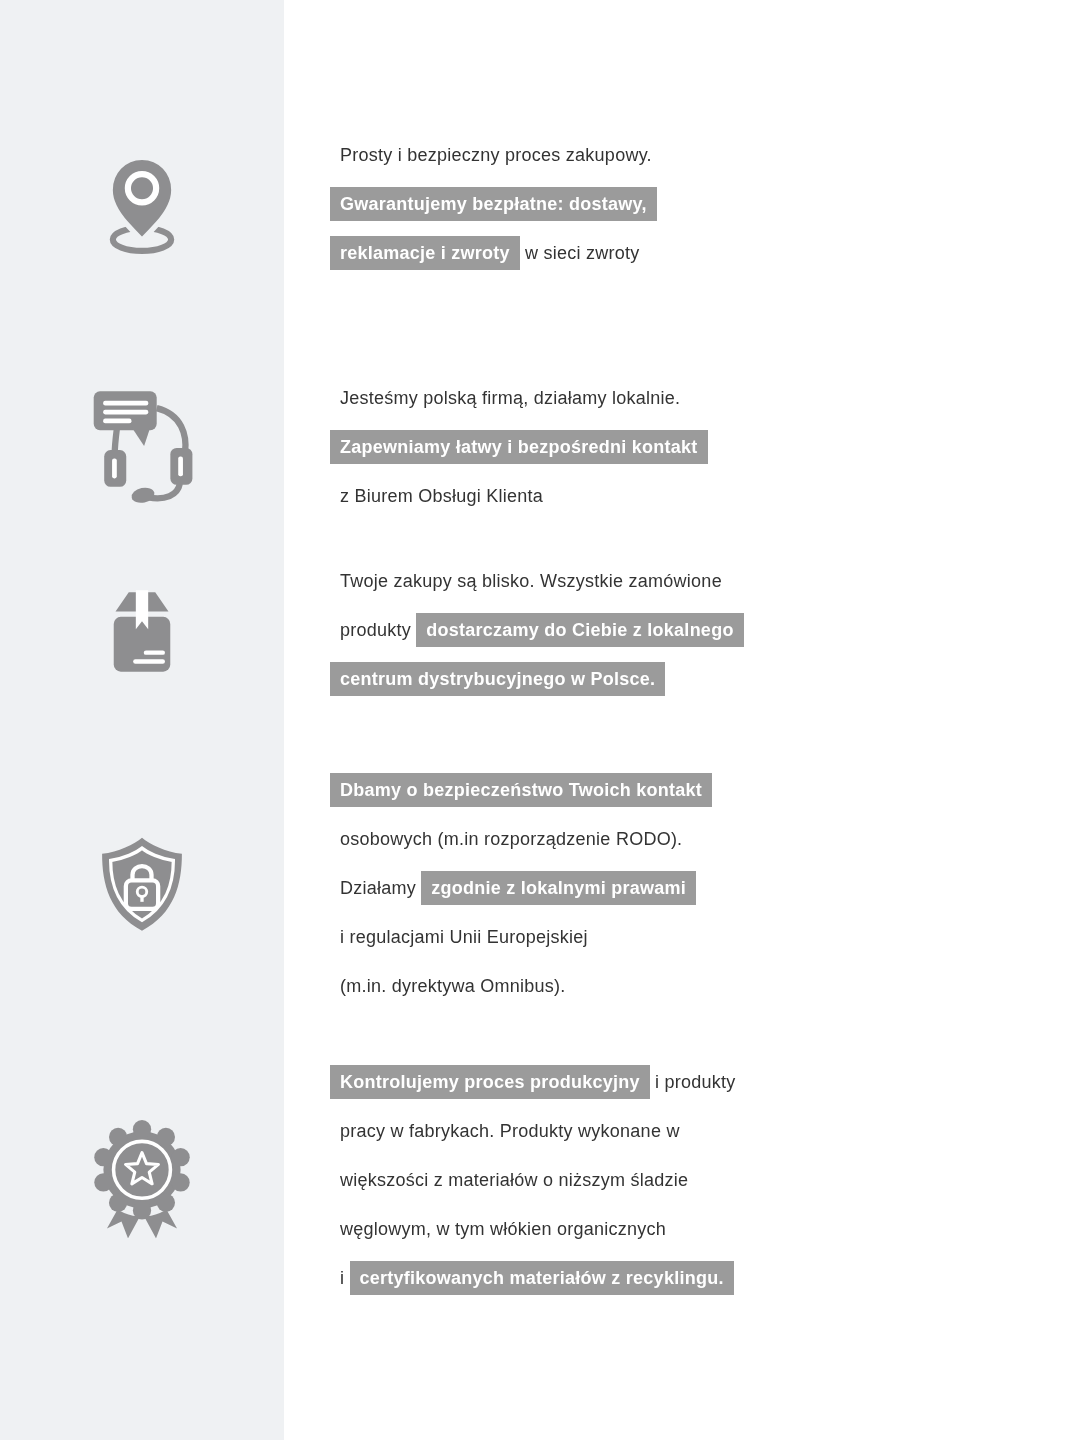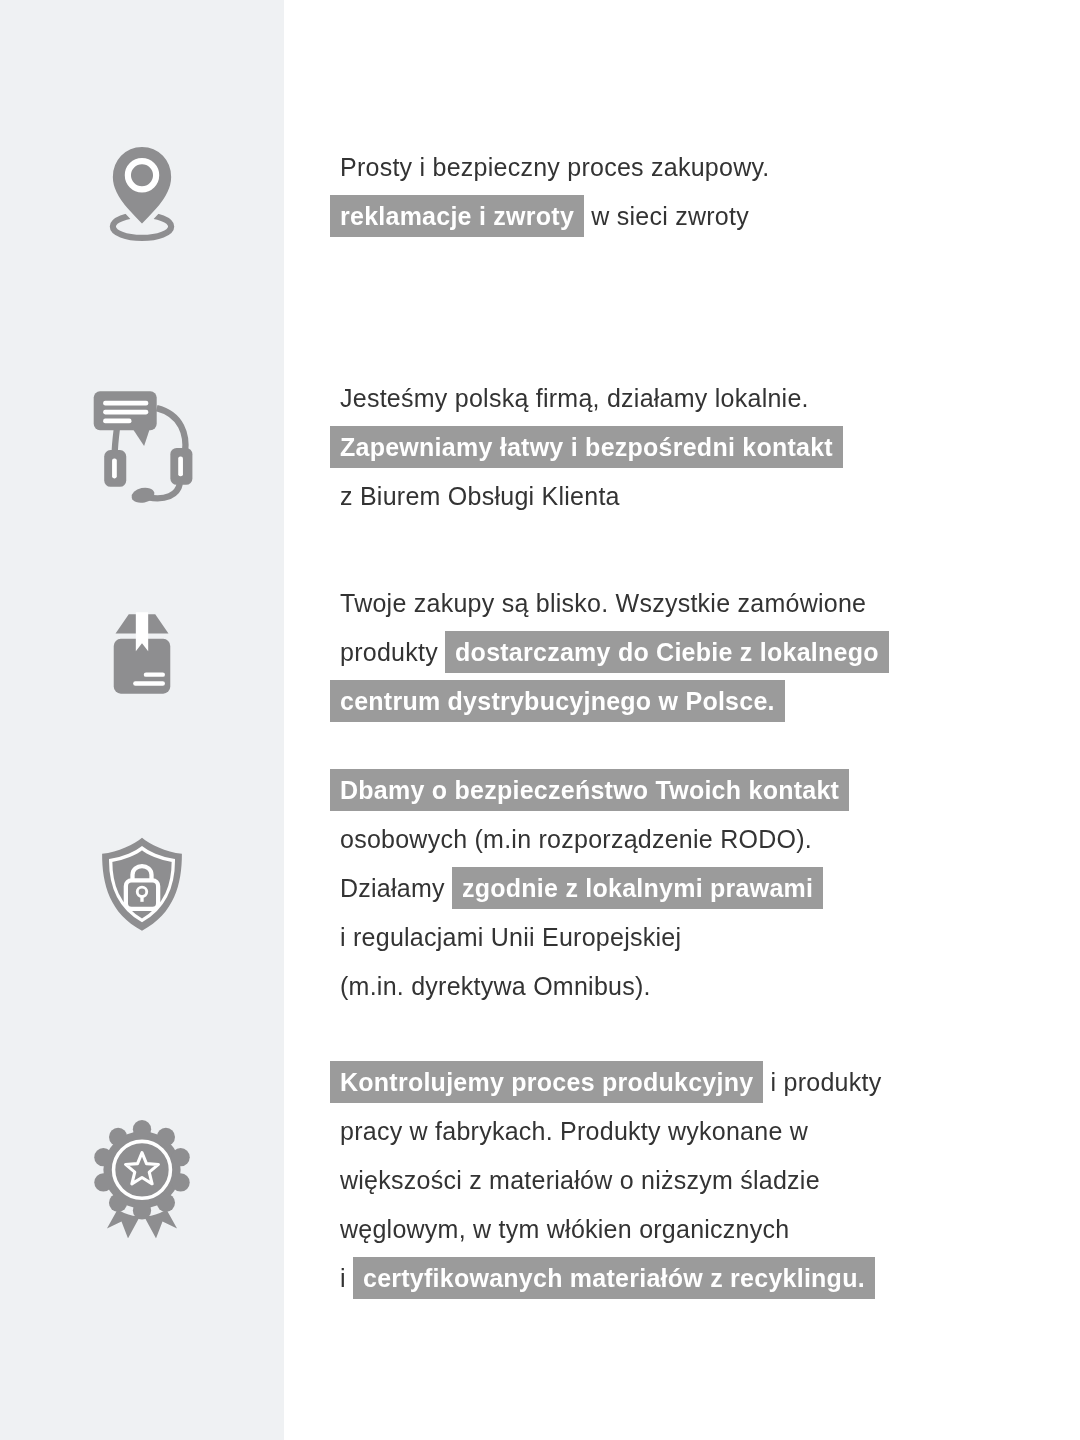--- a/index.html
+++ b/index.html
@@ -11,33 +11,33 @@
   .sidebar{
     position:absolute;left:0;top:0;width:284px;height:1440px;
     background:#eff1f3;
   }
   .section{
     position:absolute;left:0;right:0;
     display:flex;align-items:center;
   }
   .s0{top:131px;}
   .s1{top:374px;}
-  .s2{top:579px;}
+  .s2{top:557px;}
   .s3{top:766px;}
   .s4{top:1058px;}
   .icon-col{
     width:284px;flex:0 0 284px;
     display:flex;justify-content:center;align-items:center;
   }
   .text-col{
     padding-left:56px;
   }
   .line{
     height:49px;line-height:49px;
-    font-size:25px;letter-spacing:.25px;color:#333333;
+    font-size:18px;letter-spacing:.25px;color:#333333;
     white-space:pre;
   }
   .seg{white-space:pre;}
   .hl{
     background:#9b9b9b;color:#ffffff;font-weight:bold;
     padding:7px 10px;
     -webkit-box-decoration-break:clone;box-decoration-break:clone;
   }
   .line .hl:first-child{margin-left:-10px;}
   svg{display:block;}
@@ -52,20 +52,21 @@
     <span>
       <svg width="106" height="122" viewBox="0 0 120 120">
         <ellipse cx="60" cy="99" rx="33" ry="13" fill="none" stroke="#8e8e90" stroke-width="7"></ellipse>
         <path d="M60 6 C39 6 24 23 24 43 C24 57 33 71 42 81 C51 91 58 98 60 100 C62 98 69 91 78 81 C87 71 96 57 96 43 C96 23 81 6 60 6 Z" fill="#8e8e90" stroke="#eff1f3" stroke-width="6"></path>
         <circle cx="60" cy="41" r="16" fill="none" stroke="#ffffff" stroke-width="7"></circle>
       </svg>
     </span>
   </div>
   <div class="text-col">
       <div class="line"><span class="seg">Prosty i bezpieczny proces zakupowy.</span></div>
+      <div class="line"><span class="seg hl">Gwarantujemy bezpłatne: dostawy,</span></div>
       <div class="line"><span class="seg hl">reklamacje i zwroty</span><span class="seg"> w sieci zwroty</span></div>
     </div>
 </section>
 
 <section class="section s1">
   <div class="icon-col">
     <span>
       <svg width="126" height="126" viewBox="0 0 120 120">
         <path d="M74 22 C98 28 103 48 101 64" fill="none" stroke="#8e8e90" stroke-width="6"></path>
         <path d="M36 42 C35 50 34 58 34 66" fill="none" stroke="#8e8e90" stroke-width="6"></path>

